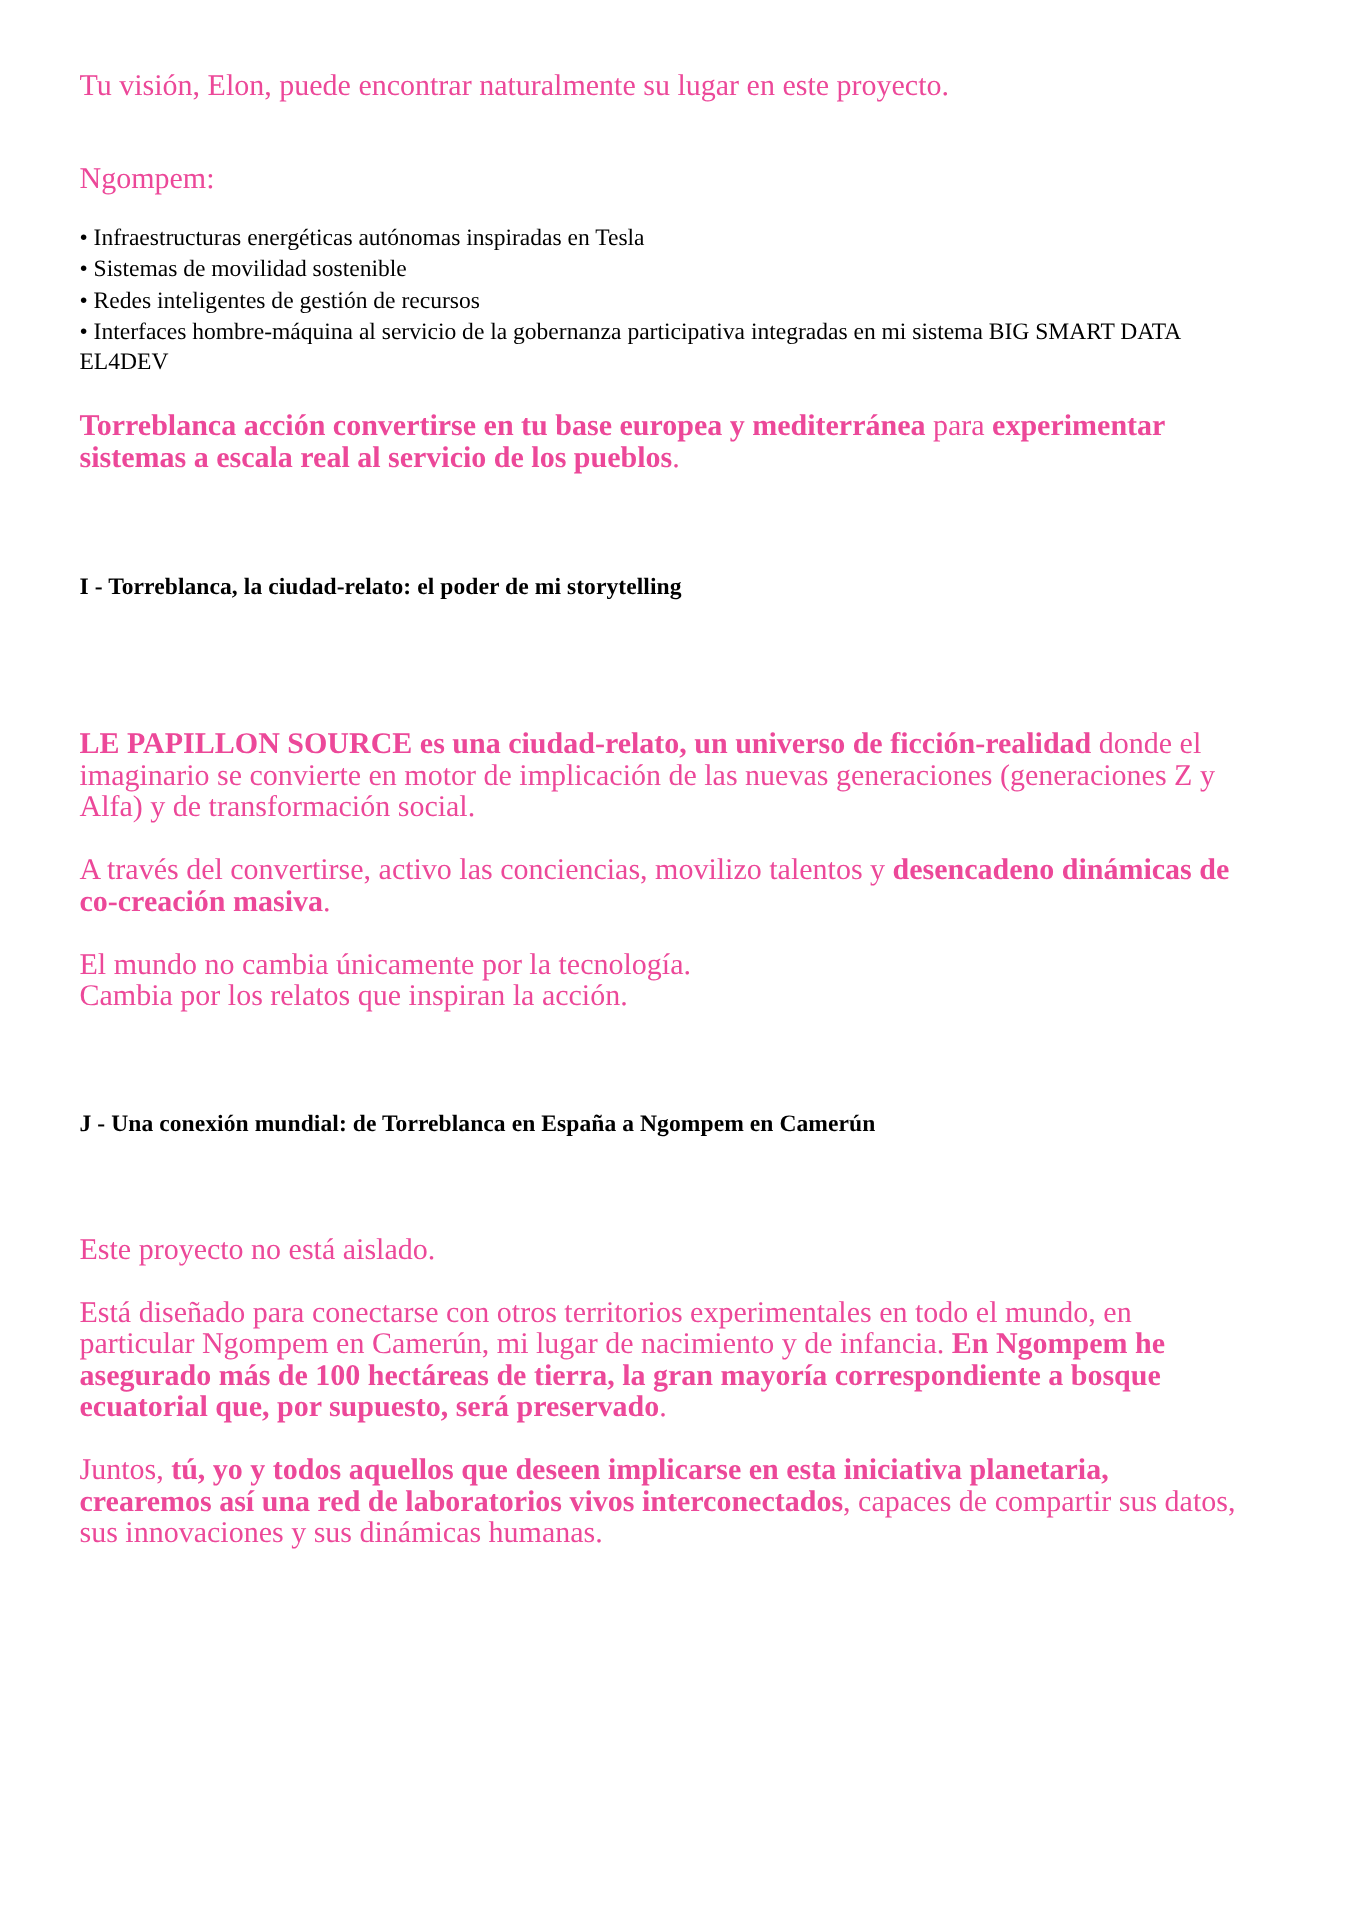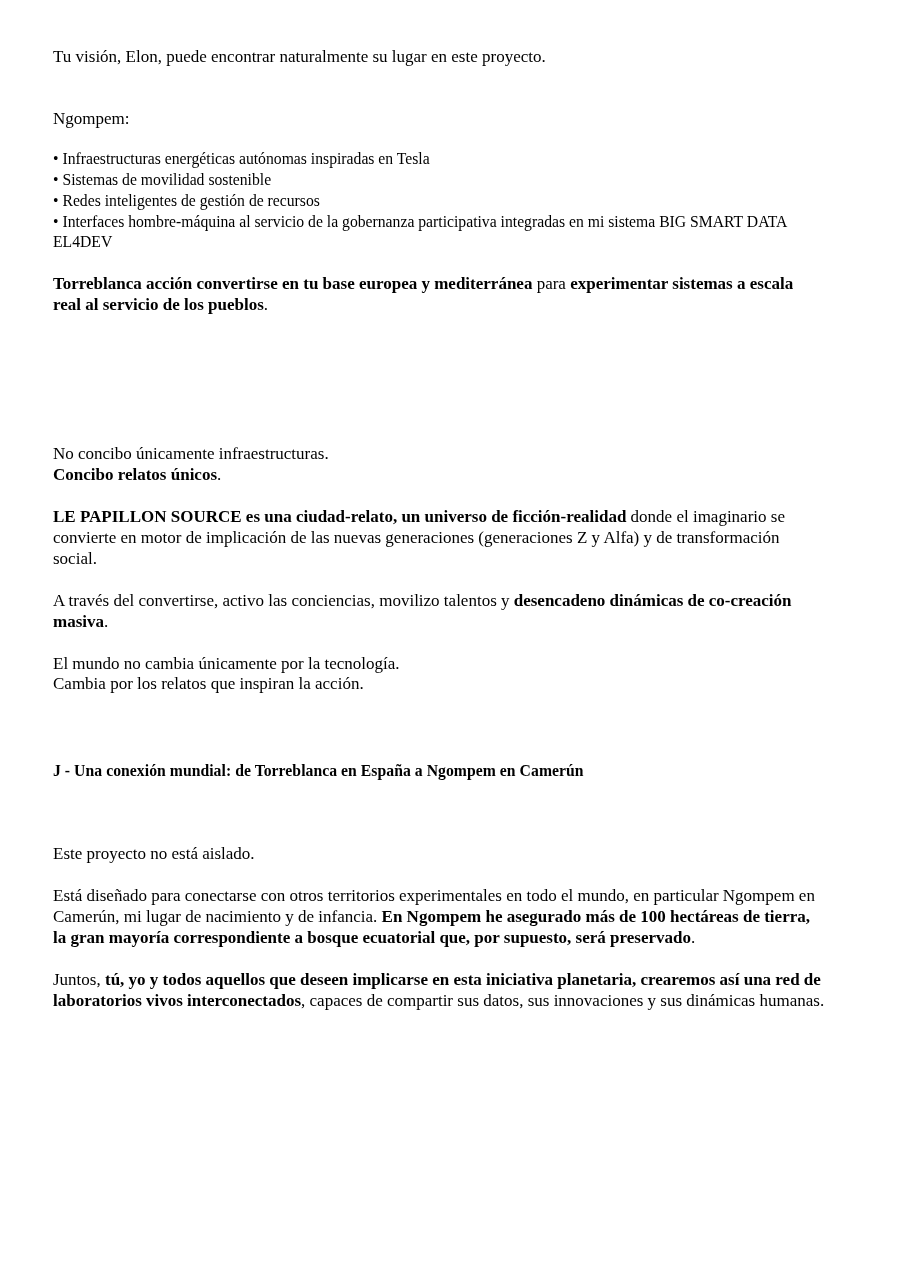--- a/index.html
+++ b/index.html
@@ -21,24 +21,24 @@
     height: 1280px;
     background: #ffffff;
     box-sizing: border-box;
     padding: 47px 80px 0 53px;
   }
   .doc-body {
     width: 772px;
   }
   p.para {
     margin: 0 0 0 0;
-    font-size: 17px;
+    font-size: 20px;
     line-height: 20.9px;
     text-align: left;
-    color: #000000;
+    color: #ec4899;
     font-weight: normal;
   }
   .gap-sm { height: 20px; }
   .gap-md { height: 21px; }
   .gap-bullets { height: 19px; }
   .gap-heading-before { height: 66px; }
   .gap-heading-after { height: 62px; }
   .gap-para { height: 21px; }
   h2.heading {
     margin: 0;
@@ -82,24 +82,24 @@
       <div class="bullet-line">• Redes inteligentes de gestión de recursos</div>
       <div class="bullet-line">• Interfaces hombre-máquina al servicio de la gobernanza participativa integradas en mi sistema BIG SMART DATA EL4DEV</div>
     </div>
 
     <div class="gap-md"></div>
 
     <p class="para"><b>Torreblanca acción convertirse en tu base europea y mediterránea</b><span class="nb"> para </span><b>experimentar sistemas a escala real al servicio de los pueblos</b><span class="nb">.</span></p>
 
     <div class="gap-heading-before"></div>
 
+    <h2 class="heading">I - Torreblanca, la ciudad-relato: el poder de mi storytelling</h2>
 
     <div class="gap-heading-after"></div>
 
-    <p class="para"><span>No concibo únicamente infraestructuras.</span><br><b>Concibo relatos únicos</b><span class="nb">.</span></p>
 
     <div class="gap-para"></div>
 
     <p class="para"><b>LE PAPILLON SOURCE es una ciudad-relato, un universo de ficción-realidad</b><span class="nb"> donde el imaginario se convierte en motor de implicación de las nuevas generaciones (generaciones Z y Alfa) y de transformación social.</span></p>
 
     <div class="gap-para"></div>
 
     <p class="para"><span class="nb">A través del convertirse, activo las conciencias, movilizo talentos y </span><b>desencadeno dinámicas de co-creación masiva</b><span class="nb">.</span></p>
 
     <div class="gap-para"></div>

